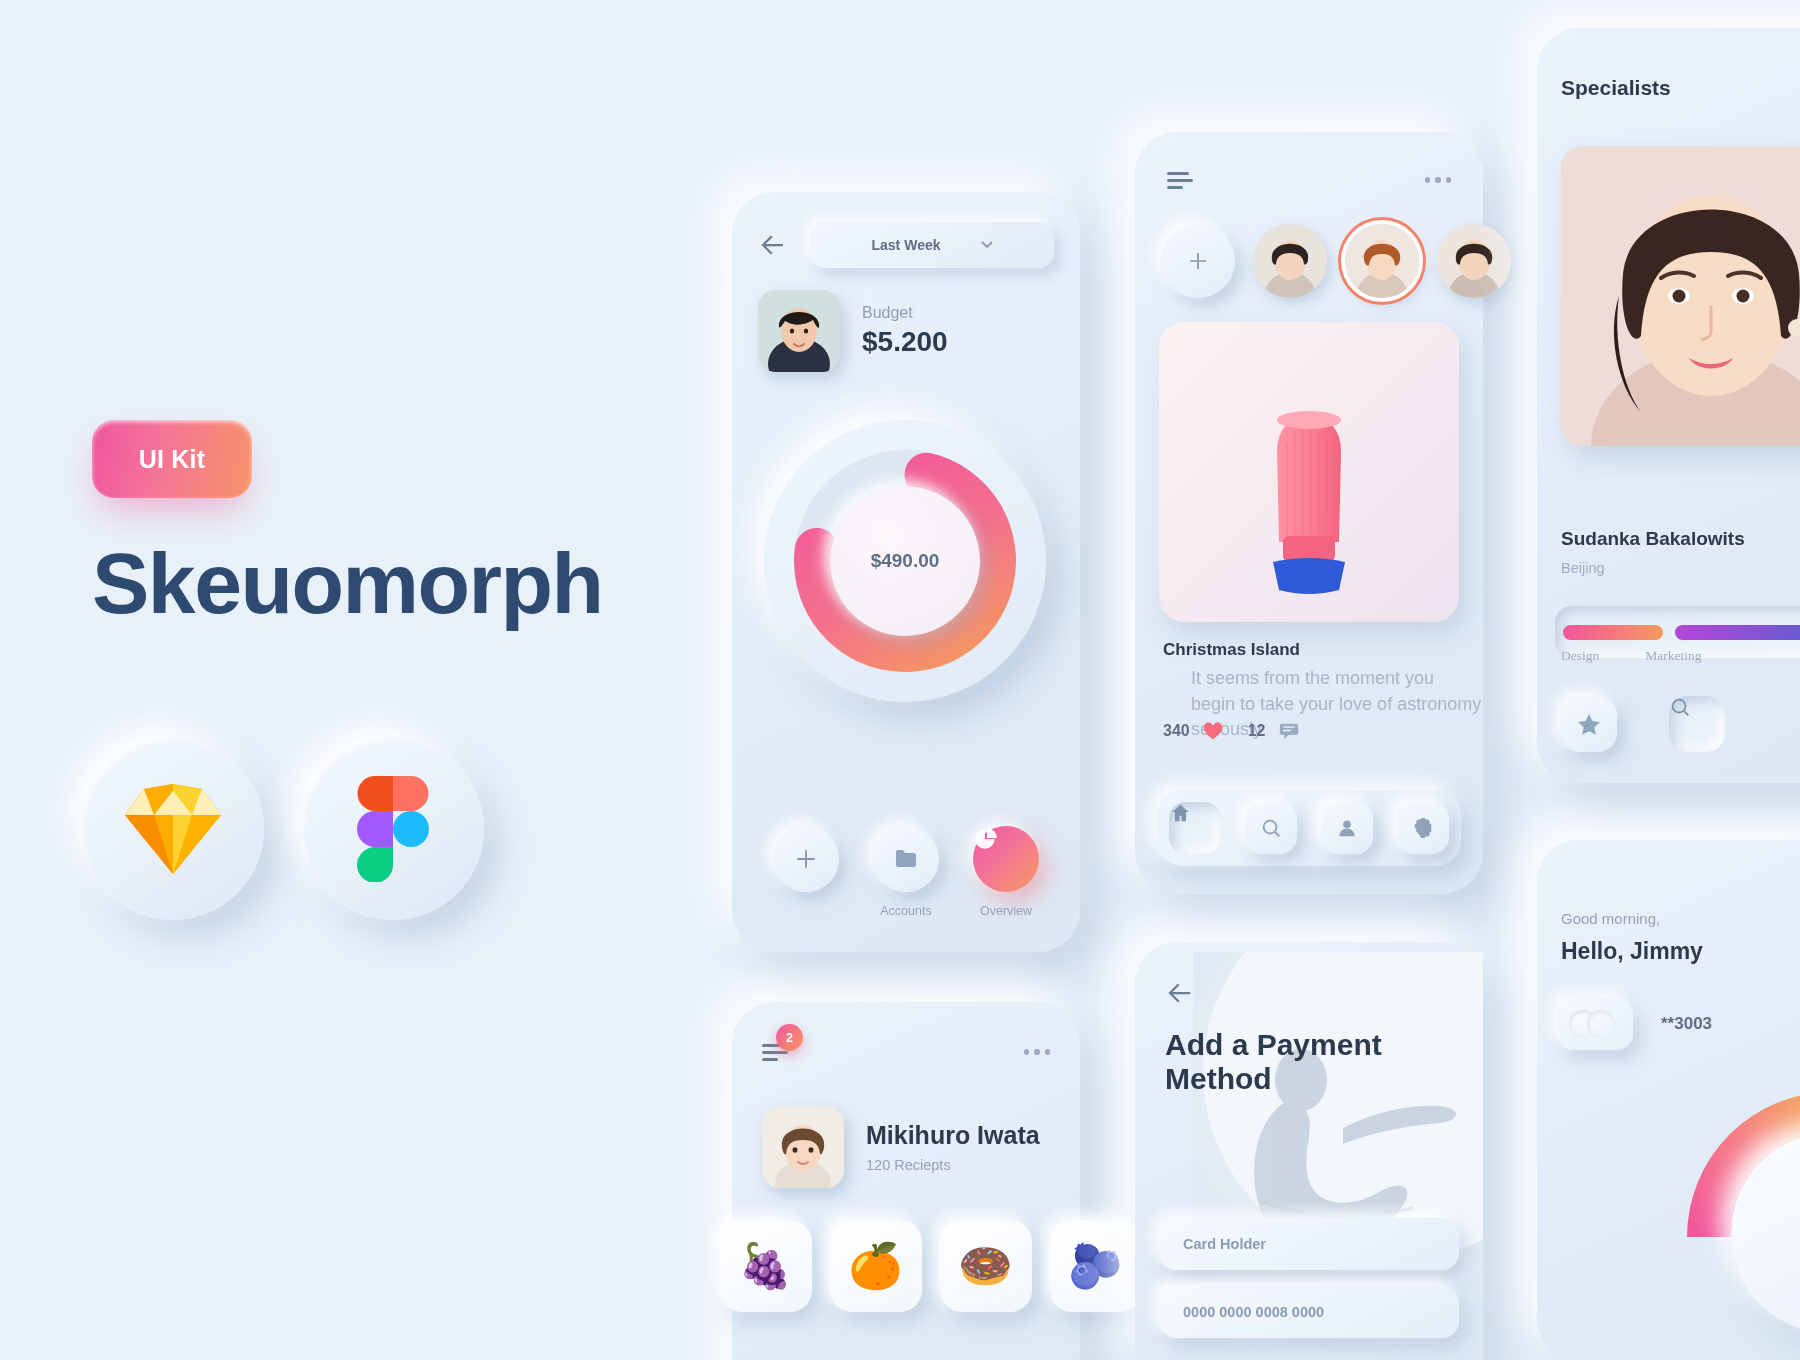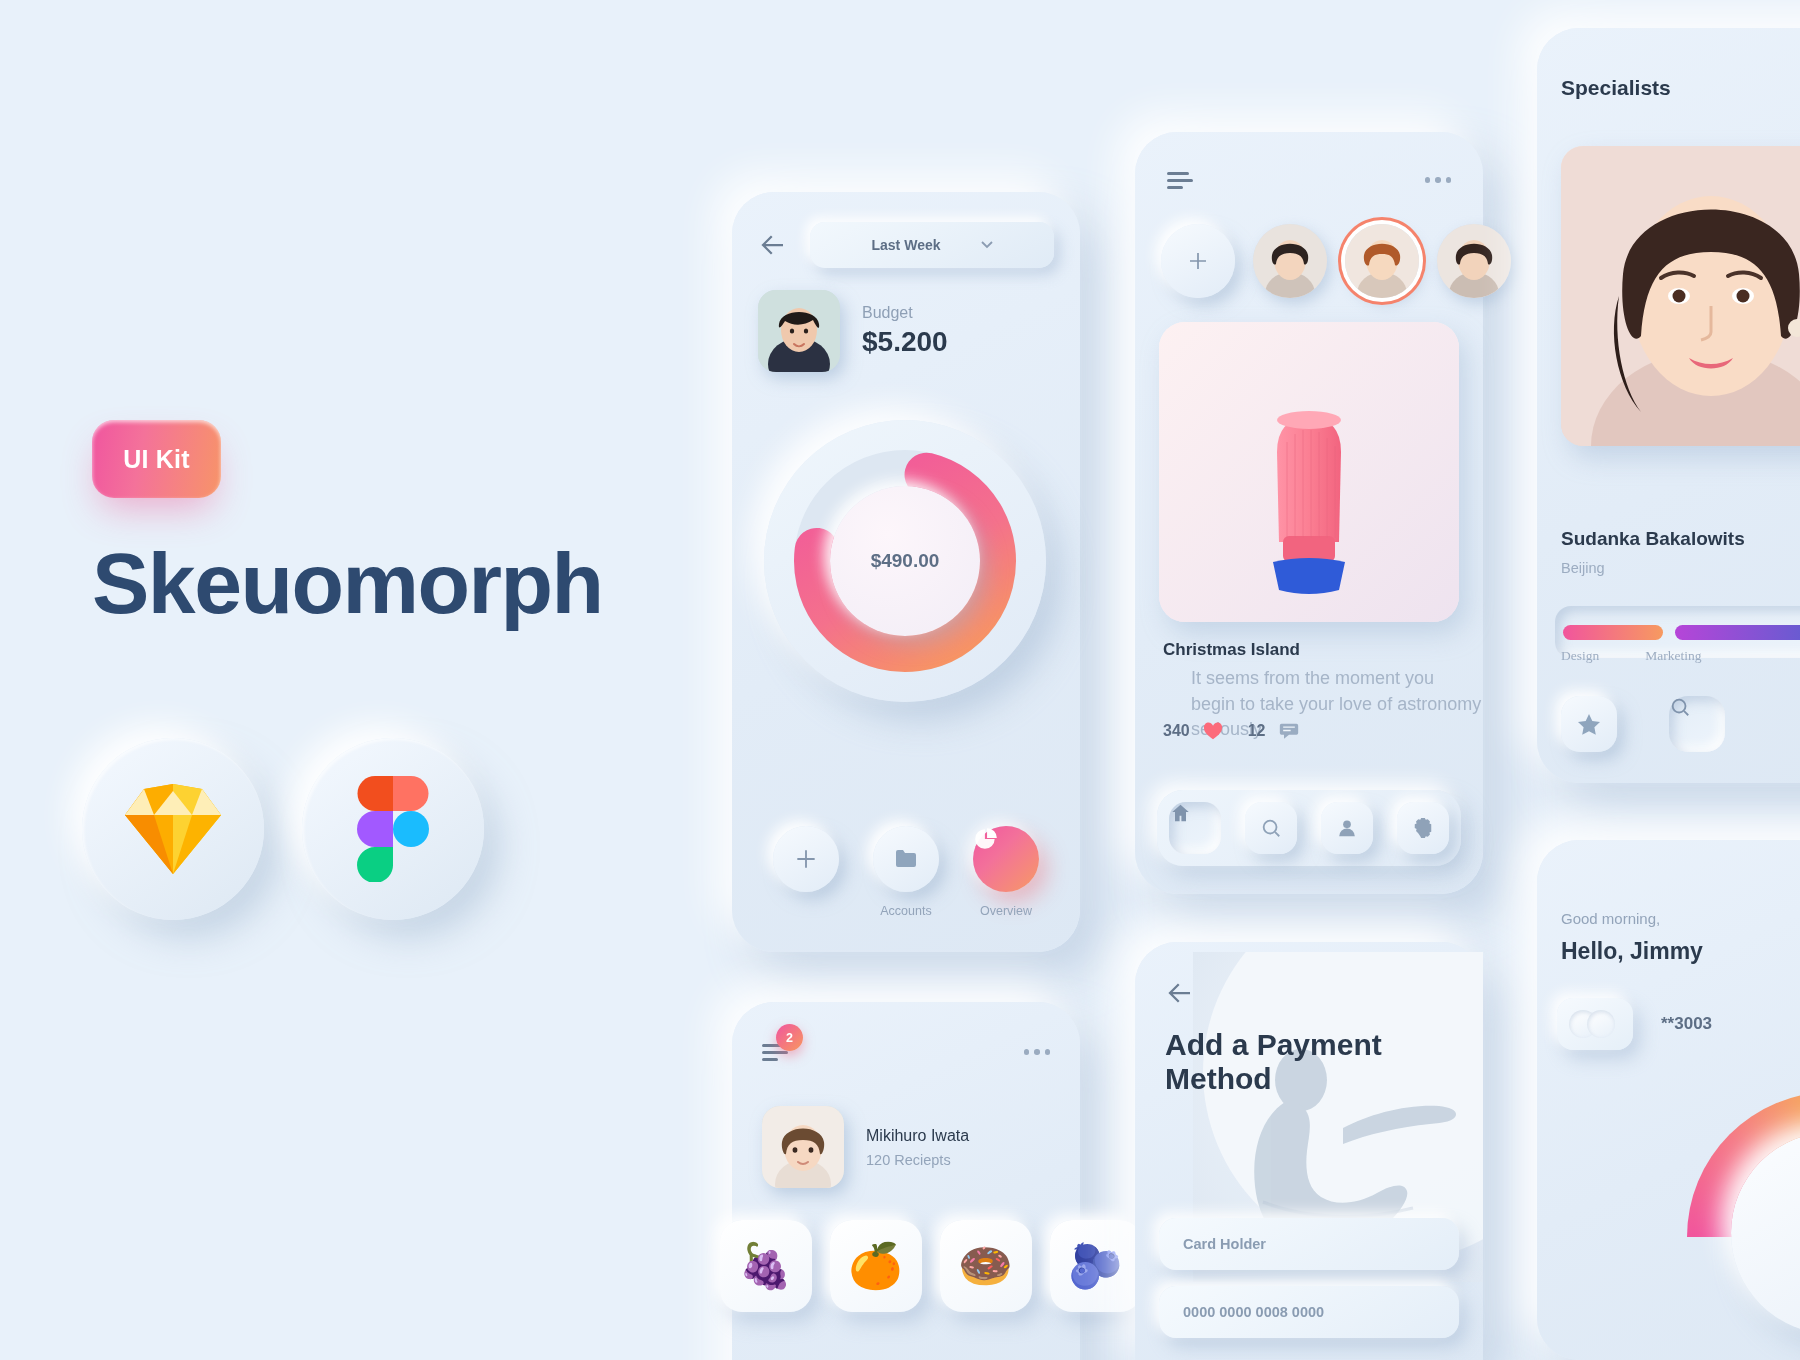--- a/index.html
+++ b/index.html
@@ -8,21 +8,21 @@
     font-family:"Liberation Sans", sans-serif;
     background:#e8f1fa;
     position:relative;
   }
   .stage{ position:absolute; inset:0; }
 
   
   .hero{ position:absolute; left:92px; top:420px; width:560px; }
   .uikit-badge{
     display:inline-flex; align-items:center; justify-content:center;
-    width:129px; height:78px; border-radius:22px;
+    width:160px; height:78px; border-radius:22px;
     background:linear-gradient(100deg,#f0559f 0%,#f4729a 38%,#f79468 100%);
     color:#fff; font-size:25px; font-weight:bold; letter-spacing:.2px;
     box-shadow: 0 18px 36px -8px rgba(240,90,150,.45), 0 2px 4px rgba(255,255,255,.7) inset;
   }
   .hero-title{
     margin-top:42px;
     font-size:86px; font-weight:bold; color:#2e4a70;
     letter-spacing:-1.5px; line-height:1;
   }
   .logo-row{ position:absolute; left:82px; top:738px; display:flex; gap:38px; }
@@ -109,21 +109,21 @@
   .badge{
     position:absolute; left:14px; top:-18px; width:27px; height:27px; border-radius:50%;
     background:linear-gradient(135deg,#f0559f,#f8985f);
     color:#fff; font-size:12.5px; font-weight:bold;
     display:flex; align-items:center; justify-content:center;
     box-shadow:0 5px 12px rgba(240,110,140,.5);
   }
   .dots{ display:flex; gap:5px; }
   .dots b{ width:5.5px; height:5.5px; border-radius:50%; background:#9aabc0; display:block; }
   .pr-user{ position:absolute; left:30px; top:104px; display:flex; align-items:center; gap:22px; }
-  .pr-name{ font-size:16px; font-weight:normal; color:#2b3a4d; }
+  .pr-name{ font-size:25px; font-weight:bold; color:#2b3a4d; }
   .pr-sub{ font-size:14.5px; color:#93a4ba; margin-top:7px; }
   .food-row{ position:absolute; left:0; right:0; top:218px; display:flex; gap:18px; padding-left:0px; }
   .food-card{
     width:92px; height:92px; flex:none; border-radius:22px;
     background:linear-gradient(150deg,#ffffff,#f2f7fc);
     display:flex; align-items:center; justify-content:center; font-size:44px;
     box-shadow: -6px -6px 14px rgba(255,255,255,.95), 8px 10px 20px rgba(155,178,206,.45);
   }
 
   

